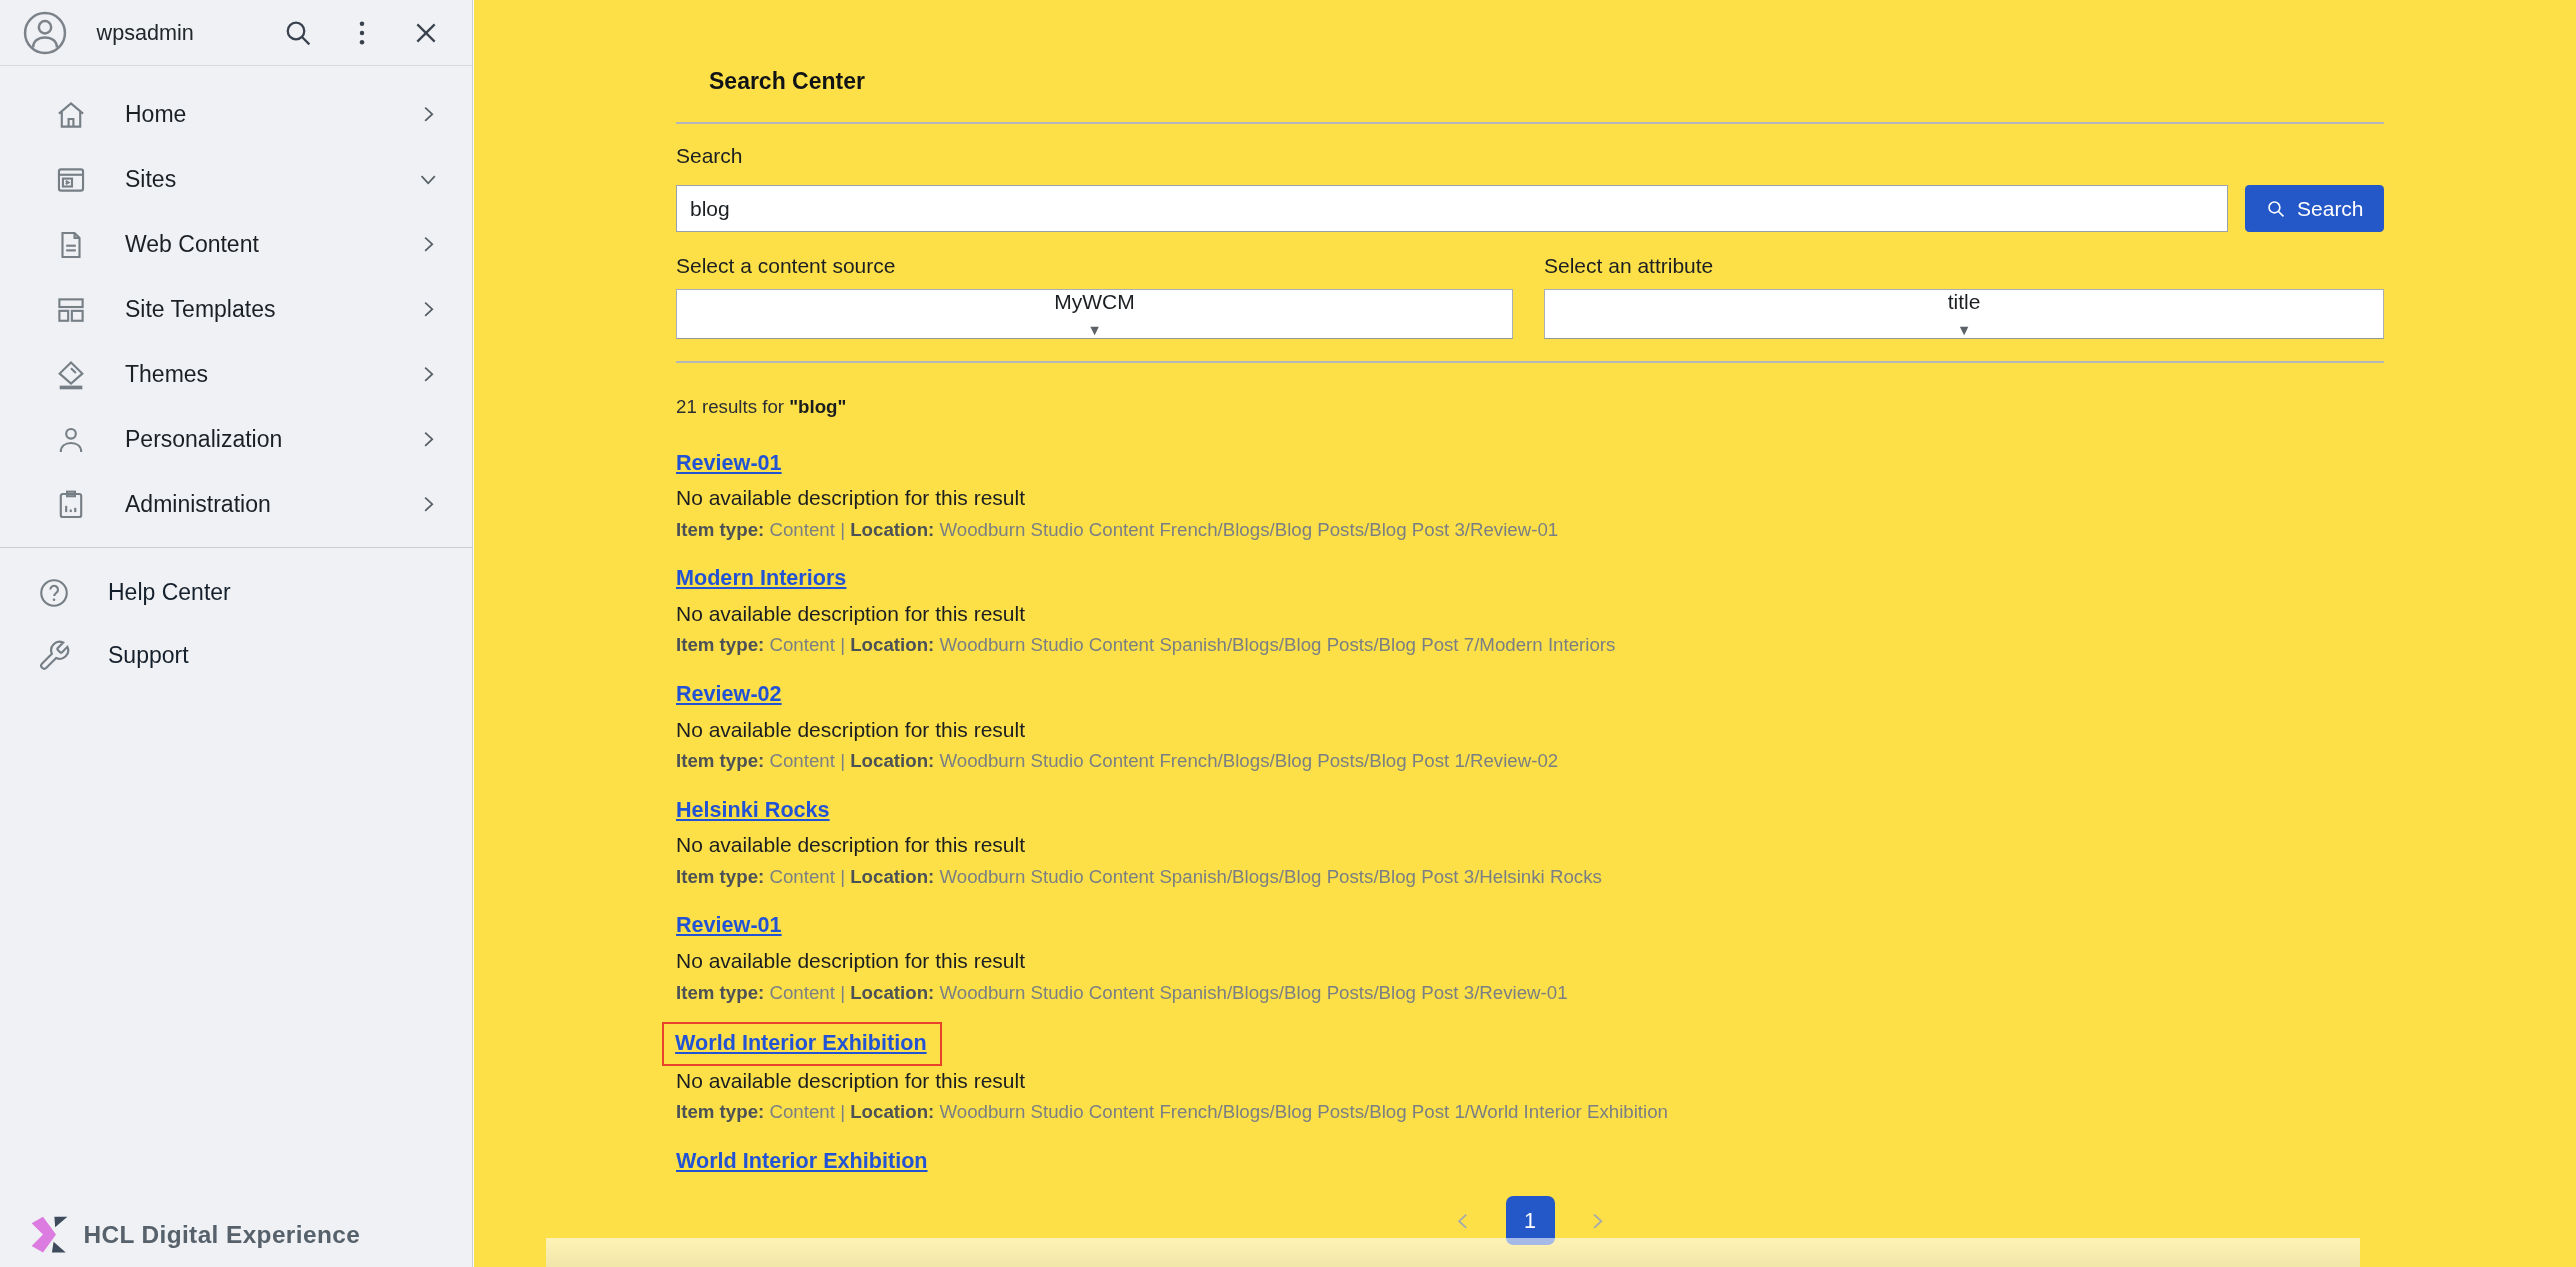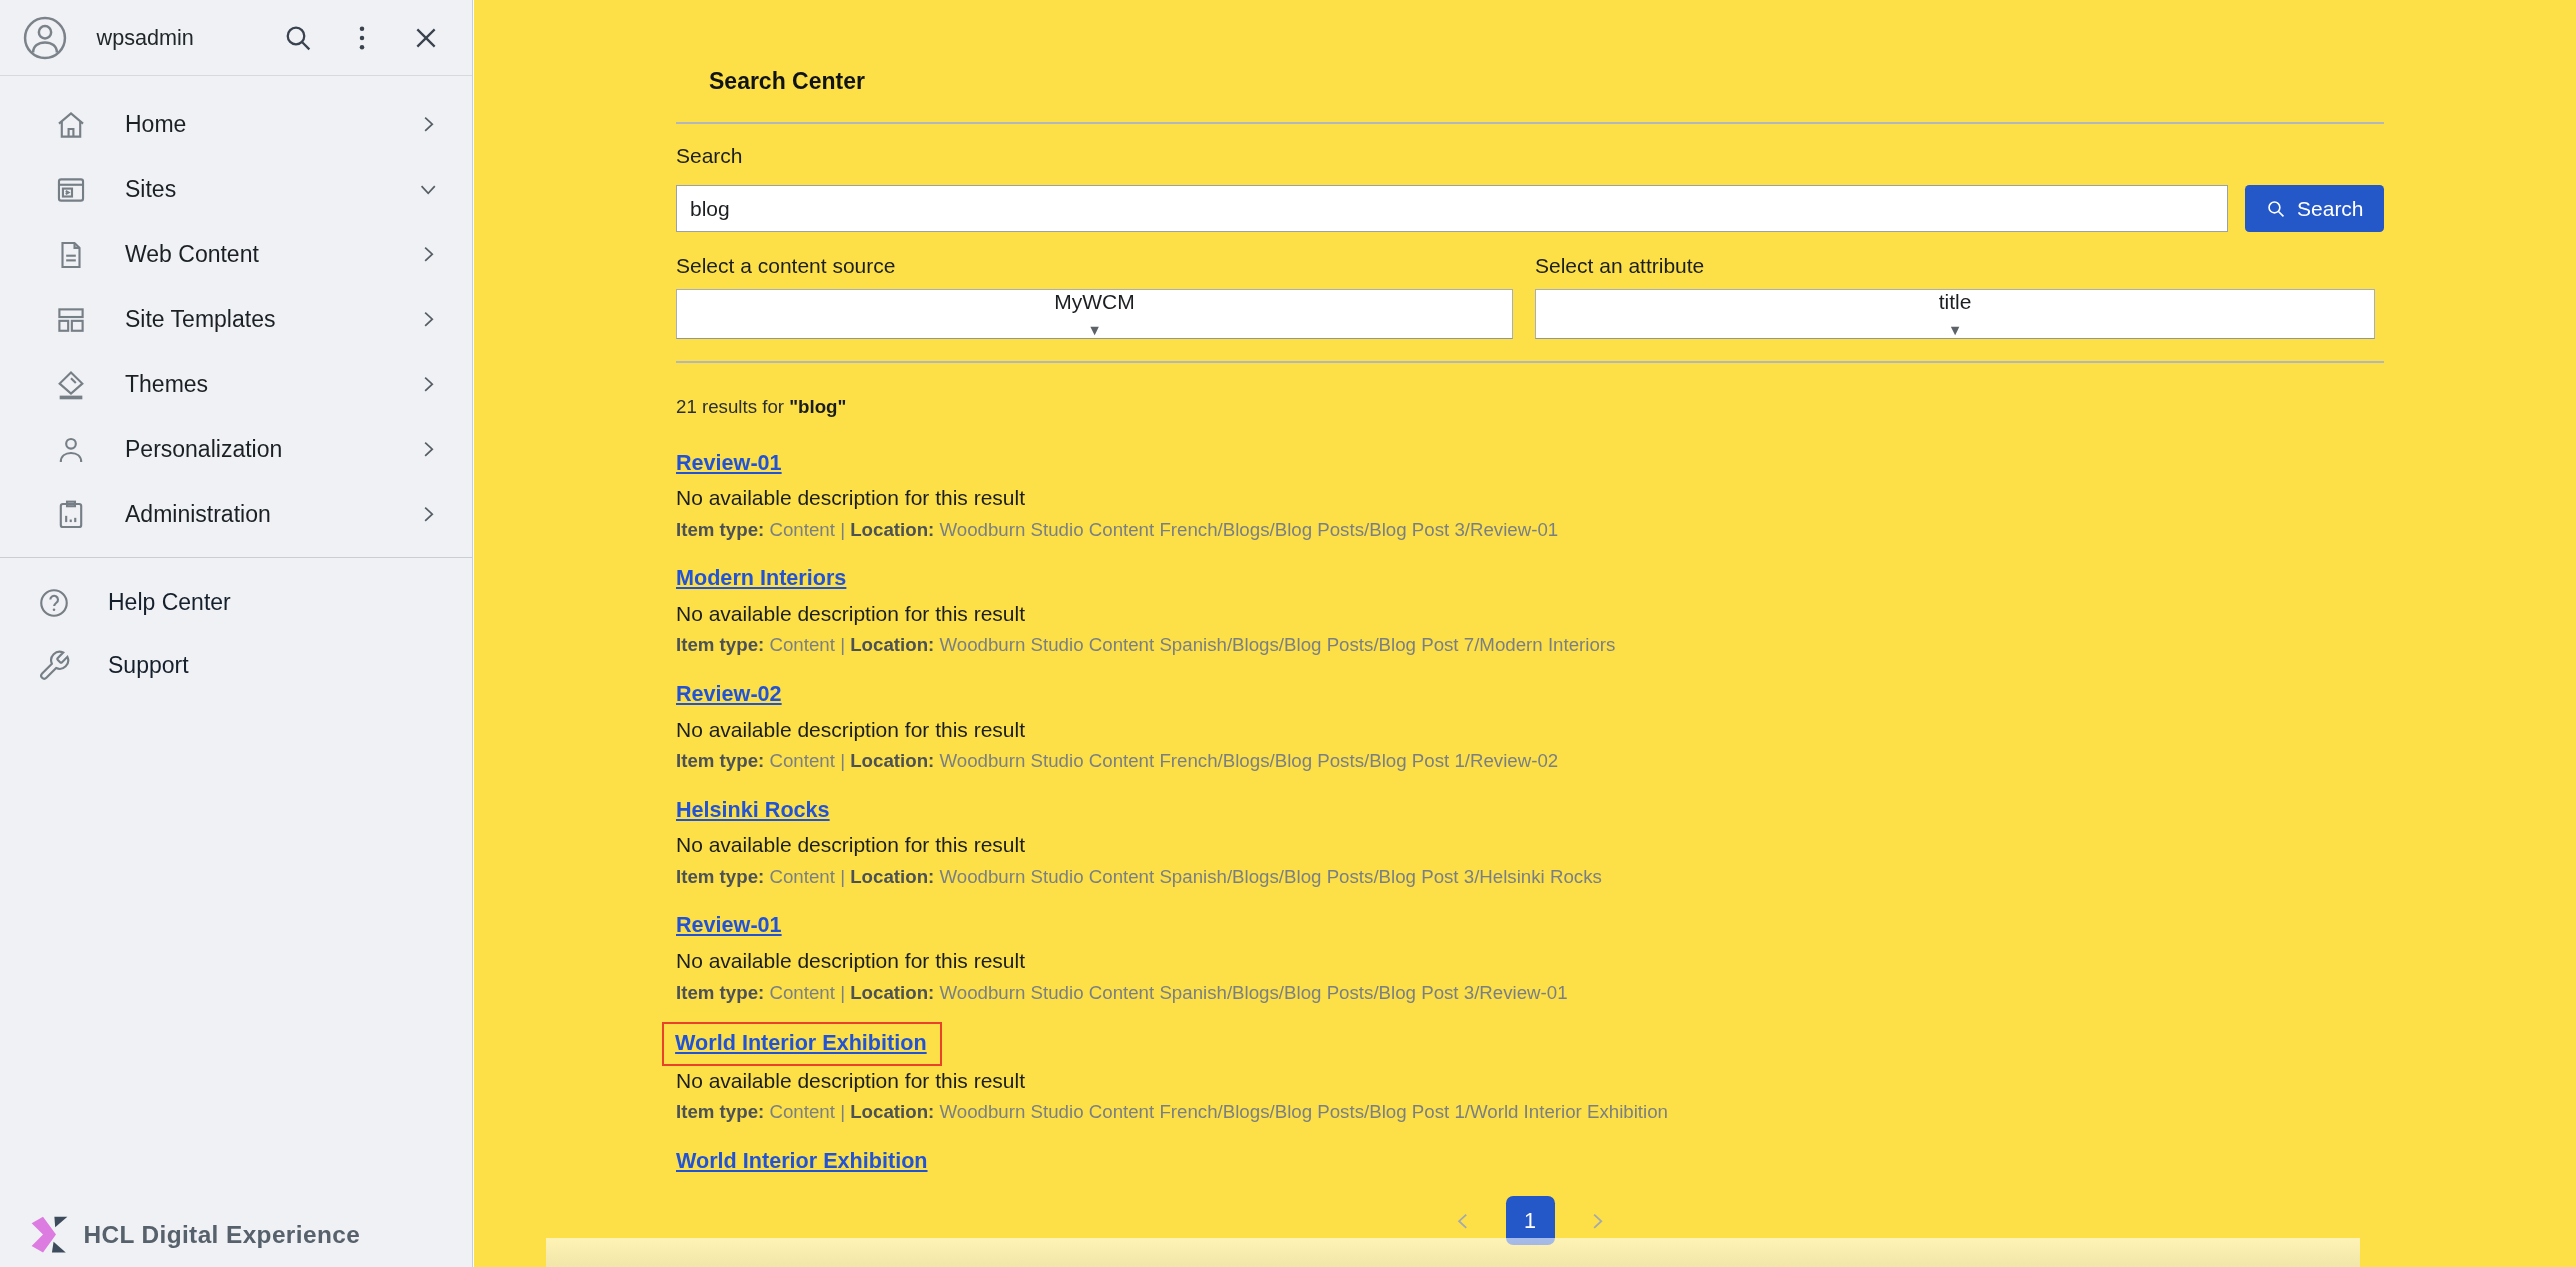--- a/index.html
+++ b/index.html
@@ -2,21 +2,21 @@
 <html style="font-size:11.5px"><head>
 <meta charset="utf-8">
 <style>
   * { box-sizing: border-box; margin: 0; padding: 0; }
   html,body { width:2576px; height:1267px; overflow:hidden; background:#ffffff;
     font-family:"Liberation Sans", sans-serif; color:#1a1d1f; }
 
   
   .sidebar { position:absolute; left:0; top:0; width:473px; height:1267px;
     background:#eff1f4; border-right:1.4px solid #c8cdd2; display:flex; flex-direction:column; }
-  .sb-header { height:76px; flex:0 0 auto; display:flex; align-items:center;
+  .sb-header { height:66px; flex:0 0 auto; display:flex; align-items:center;
     padding:0 30px 0 21.6px; border-bottom:1.4px solid #d6dadd; }
   .avatar { width:46px; height:46px; flex:0 0 auto; }
   .sb-user { margin-left:29px; font-size:21.6px; color:#21272a; flex:1; }
   .sb-header-icons { display:flex; align-items:center; gap:32px; }
   .hicon { width:32px; height:32px; display:block; cursor:pointer; }
 
   .sb-nav { flex:0 0 auto; padding-top:16px; }
   .nav-item { height:65px; display:flex; align-items:center; padding:0 32px 0 54px; cursor:pointer; }
   .nav-icon { width:34px; height:34px; flex:0 0 auto; }
   .nav-label { margin-left:37px; flex:1; font-size:23px; color:#1b2025; }
@@ -42,21 +42,21 @@
   .field-label { font-size:21px; color:#1c1f22; margin-top:20px; }
 
   .search-row { display:flex; align-items:stretch; gap:17px; margin-top:17px; }
   .search-input { flex:1; height:47px; border:1.4px solid #9aa1a8; background:#fff;
     font-size:21px; color:#1c1f22; padding:0 13px; font-family:"Liberation Sans", sans-serif; }
   .search-btn { width:139px; height:47px; border:none; border-radius:4.3px; background:#2457c8;
     color:#ffffff; font-size:21px; font-family:"Liberation Sans", sans-serif;
     display:flex; align-items:center; justify-content:center; gap:10px; cursor:pointer; }
   .btn-mag { width:21.6px; height:21.6px; }
 
-  .select-grid { display:grid; grid-template-columns:837px 840px; column-gap:22px; margin-top:21.6px; }
+  .select-grid { display:grid; grid-template-columns:837px 840px; column-gap:31px; margin-top:21.6px; }
   .select-box { margin-top:11.5px; height:50px; border:1.4px solid #a9afb5; border-bottom-color:#8f969c;
     background:#fff; display:flex; align-items:center; padding:0 16px; cursor:pointer;flex-direction:column; }
   .select-value { flex:1; font-size:21px; color:#1c1f22; }
   .select-arrow { font-size:14.4px; color:#5c6268; }
 
   .results-count { margin-top:33px; font-size:18.7px; color:#2b2f33; }
   .results-count b { color:#1a1d20; }
 
   .results { margin-top:30px; }
   .result { margin-bottom:21.6px; }

